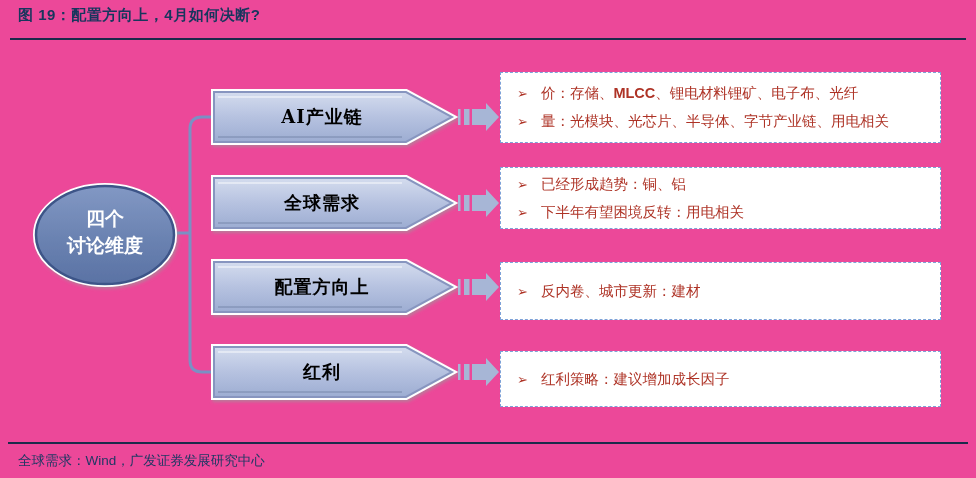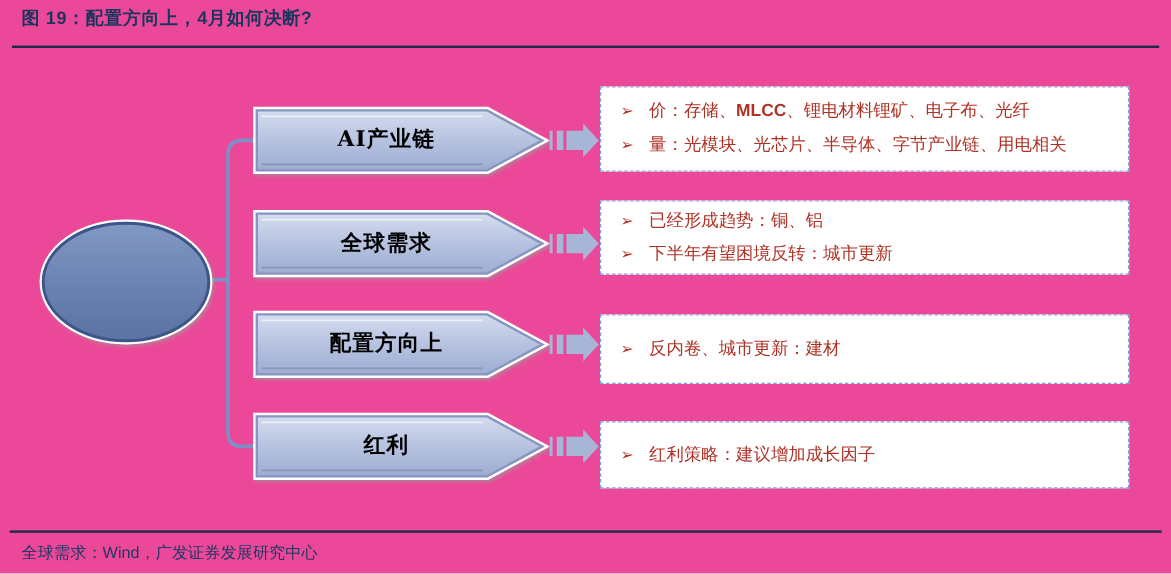--- a/index.html
+++ b/index.html
@@ -92,20 +92,24 @@
     </g>
 
     <g fill="#a7b6d6">
       <path transform="translate(458,117)" d="M0,-8 h2.5 v16 h-2.5 z M6,-8 h5.5 v16 h-5.5 z M14,-8 H28 V-14 L41,0 L28,14 V8 H14 Z"></path>
       <path transform="translate(458,203)" d="M0,-8 h2.5 v16 h-2.5 z M6,-8 h5.5 v16 h-5.5 z M14,-8 H28 V-14 L41,0 L28,14 V8 H14 Z"></path>
       <path transform="translate(458,287)" d="M0,-8 h2.5 v16 h-2.5 z M6,-8 h5.5 v16 h-5.5 z M14,-8 H28 V-14 L41,0 L28,14 V8 H14 Z"></path>
       <path transform="translate(458,372)" d="M0,-8 h2.5 v16 h-2.5 z M6,-8 h5.5 v16 h-5.5 z M14,-8 H28 V-14 L41,0 L28,14 V8 H14 Z"></path>
     </g>
   </svg>
 
+  <div class="hub-label">
+    <div>四个</div>
+    <div>讨论维度</div>
+  </div>
 
   <div class="penta-label" style="top:101px;">AI产业链</div>
   <div class="penta-label" style="top:187px;">全球需求</div>
   <div class="penta-label" style="top:271px;">配置方向上</div>
   <div class="penta-label" style="top:356px;">红利</div>
 
   <div class="detail-box" style="top:72px;height:71px;">
       <div class="bullet-line">
         <span class="bullet-glyph">➢</span>
         <span class="bullet-text"><span>价：存储、</span><span class="b">MLCC</span><span>、锂电材料锂矿、电子布、光纤</span></span>
@@ -115,21 +119,21 @@
         <span class="bullet-text"><span>量：光模块、光芯片、半导体、字节产业链、用电相关</span></span>
       </div>
     </div>
   <div class="detail-box" style="top:167px;height:62px;">
       <div class="bullet-line">
         <span class="bullet-glyph">➢</span>
         <span class="bullet-text"><span>已经形成趋势：铜、铝</span></span>
       </div>
       <div class="bullet-line">
         <span class="bullet-glyph">➢</span>
-        <span class="bullet-text"><span>下半年有望困境反转：城市更新</span></span>
+        <span class="bullet-text"><span>下半年有望困境反转：用电相关</span></span>
       </div>
     </div>
   <div class="detail-box" style="top:262px;height:58px;">
       <div class="bullet-line">
         <span class="bullet-glyph">➢</span>
         <span class="bullet-text"><span>反内卷、城市更新：建材</span></span>
       </div>
     </div>
   <div class="detail-box" style="top:351px;height:56px;">
       <div class="bullet-line">

